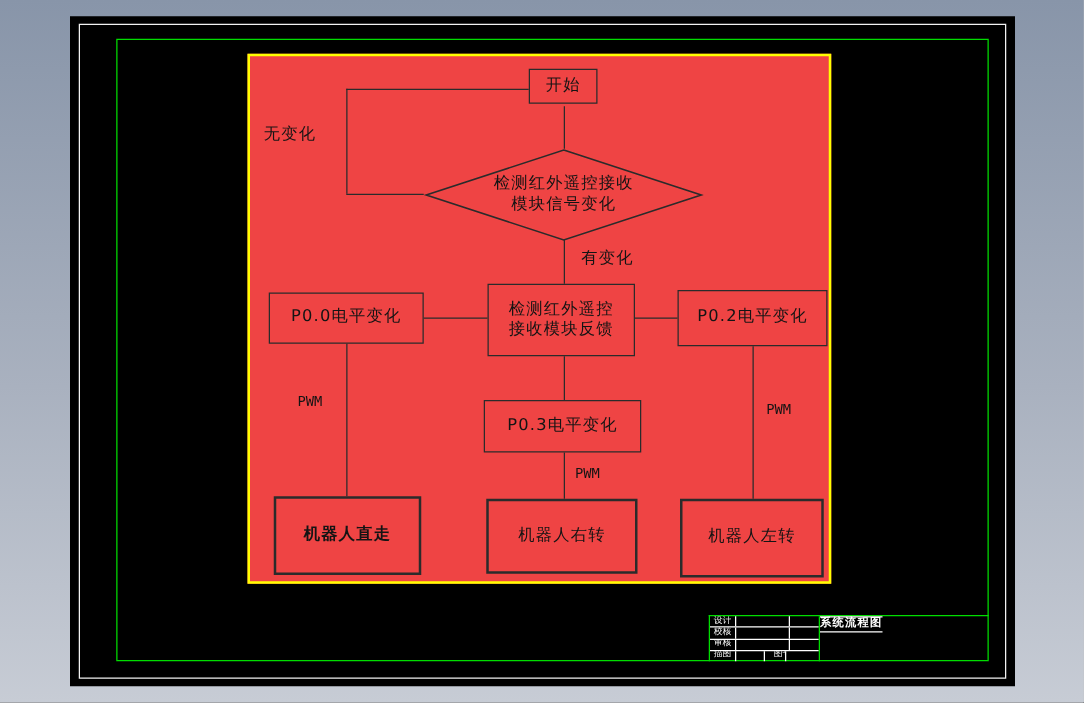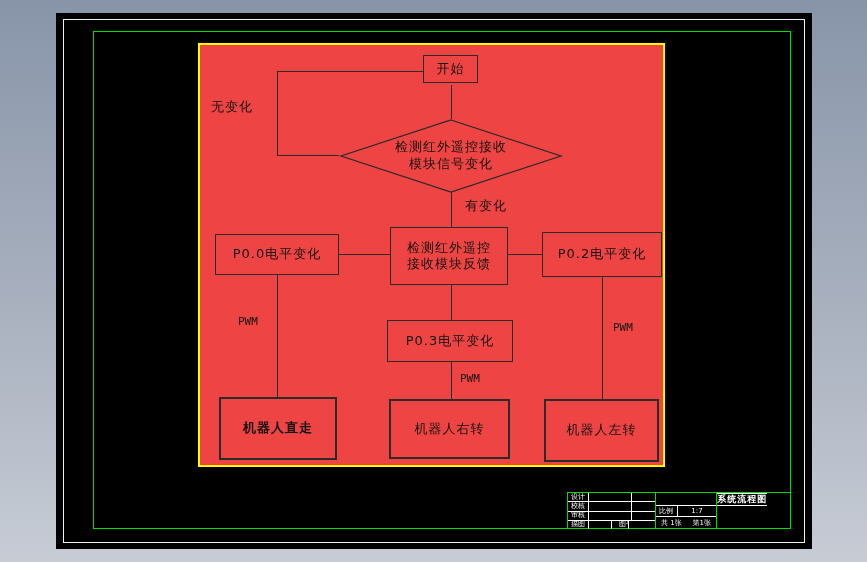--- a/index.html
+++ b/index.html
@@ -143,30 +143,19 @@
         <div class="tb-cell tb-fill"></div>
         <div class="tb-cell tb-end"></div>
       </div>
       <div class="tb-row">
         <div class="tb-cell tb-cap">描图</div>
         <div class="tb-cell" style="width:22px;"></div>
         <div class="tb-cell tb-cap2">图号</div>
         <div class="tb-cell tb-fill"></div>
       </div>
     </div>
-    <div class="tb-mid">
-      <div class="tb-mid-top"></div>
-      <div class="tb-mid-scale">
-        <div class="tb-scale-cap">比例</div>
-        <div class="tb-scale-val">1:7</div>
-      </div>
-      <div class="tb-mid-sheets">
-        <span>共 1张</span>
-        <span>第1张</span>
-      </div>
-    </div>
     <div class="tb-right">
       <div class="tb-right-top"></div>
       <div class="tb-title">系统流程图</div>
       <div class="tb-right-bot"></div>
     </div>
   </div>
 </div>
 
 </body></html>

